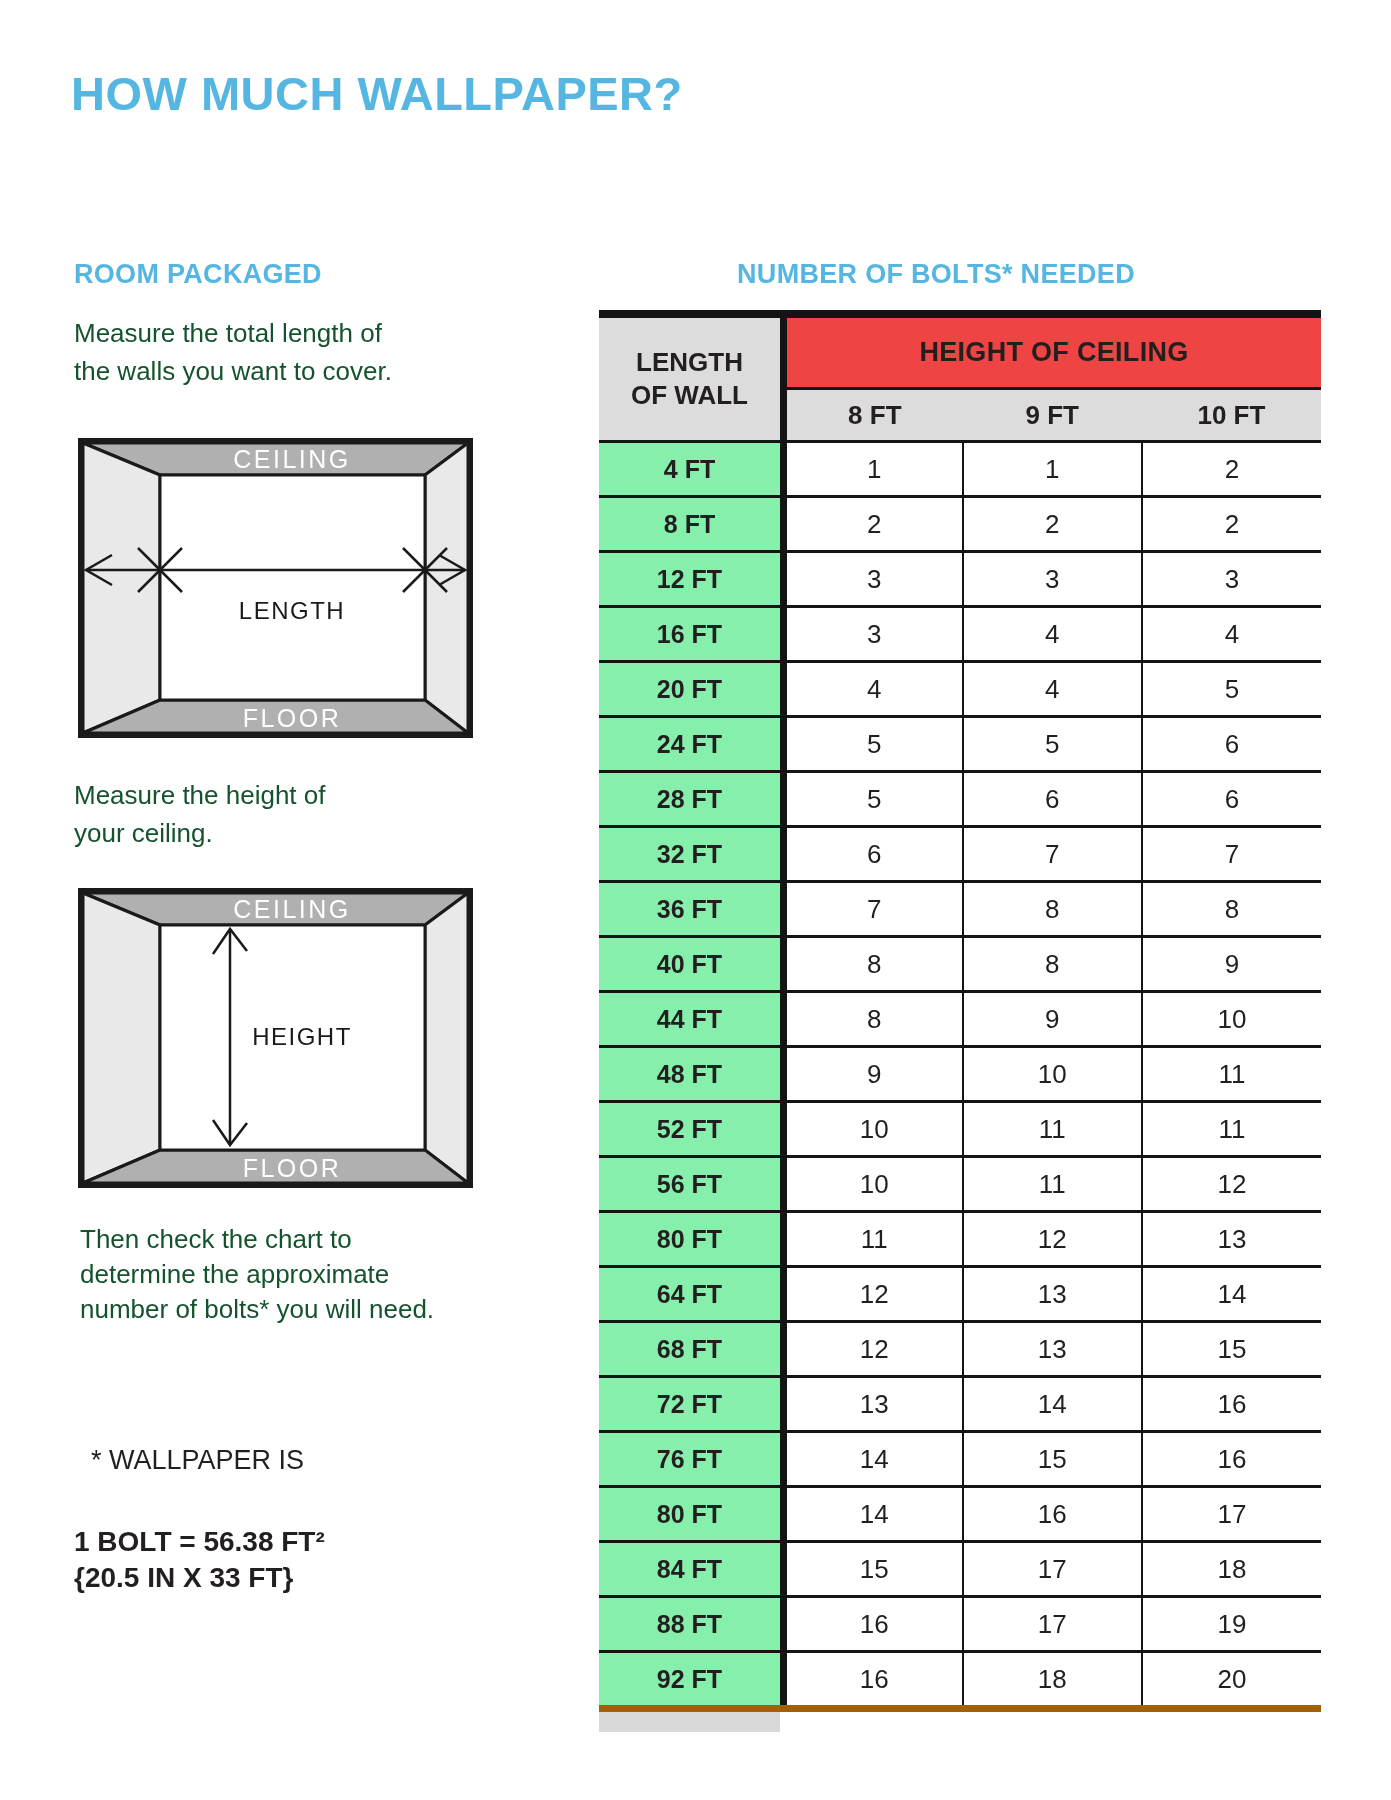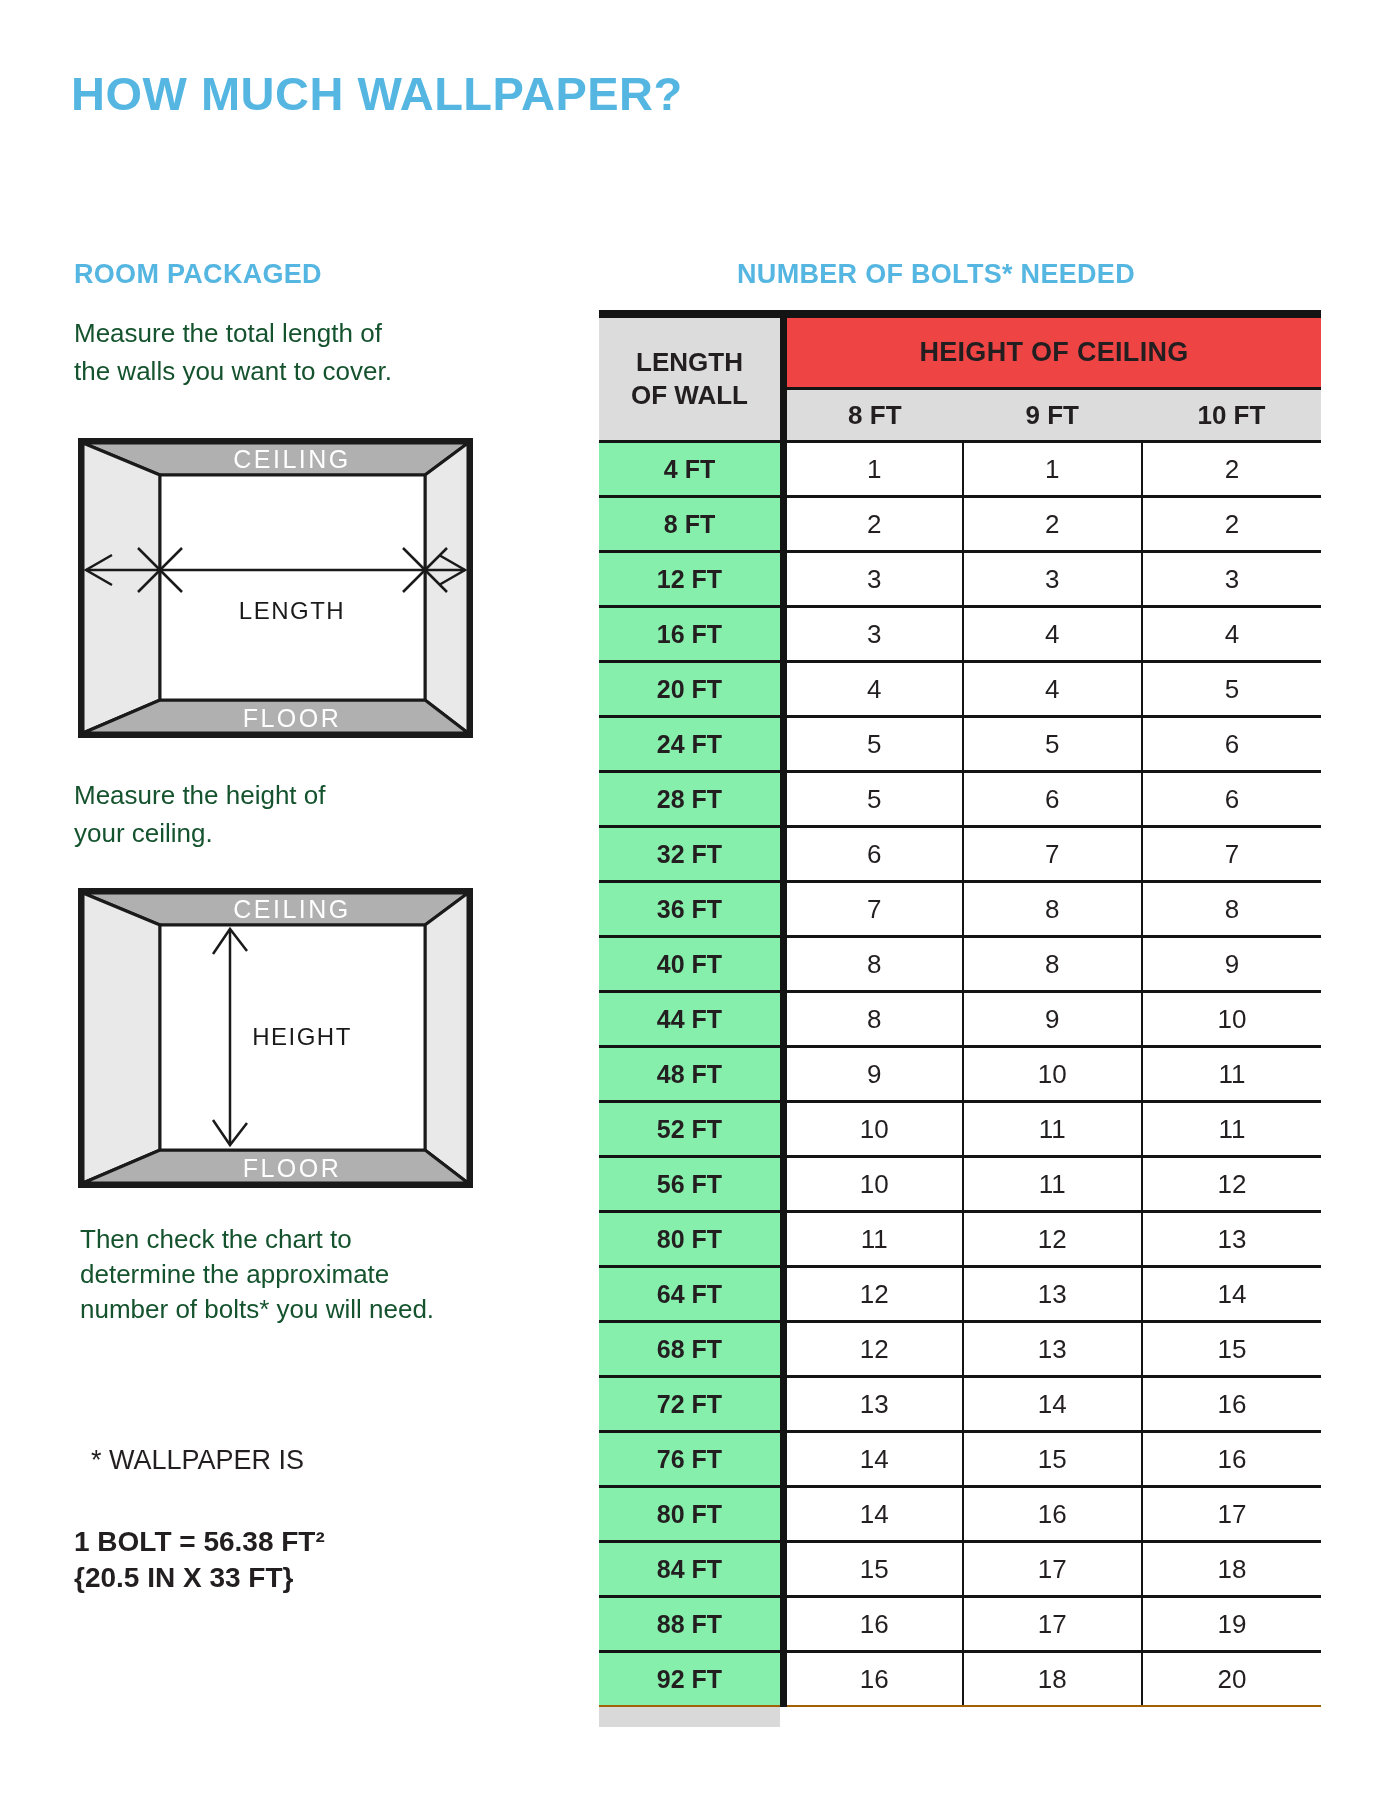--- a/index.html
+++ b/index.html
@@ -67,21 +67,21 @@
   tr.subhdr th {
     background:#dcdcdc; border-bottom:3px solid #141414;
     font-size:26px; font-weight:bold; height:50px; width:178px;
   }
   tbody td { border-bottom:3px solid #141414; font-size:26px; height:52px; }
   tbody td.lbl {
     background:#86efac; font-weight:bold; font-size:25px;
     border-right:7px solid #141414;
   }
   td.c2, td.c3 { border-left:2px solid #141414; }
-  tbody tr.last td { border-bottom:2px solid #a16207; }
+  tbody tr.last td { border-bottom:7px solid #a16207; }
   .stub { width:181px; height:20px; background:#d9d9d9; }
 
   .diag-label-white {
     fill:#ffffff; font-size:25px; letter-spacing:2.5px;
     font-family:"Liberation Sans", sans-serif;
   }
   .diag-label-dark {
     fill:#1a1a1a; font-size:24px; letter-spacing:1.5px;
     font-family:"Liberation Sans", sans-serif;
   }

